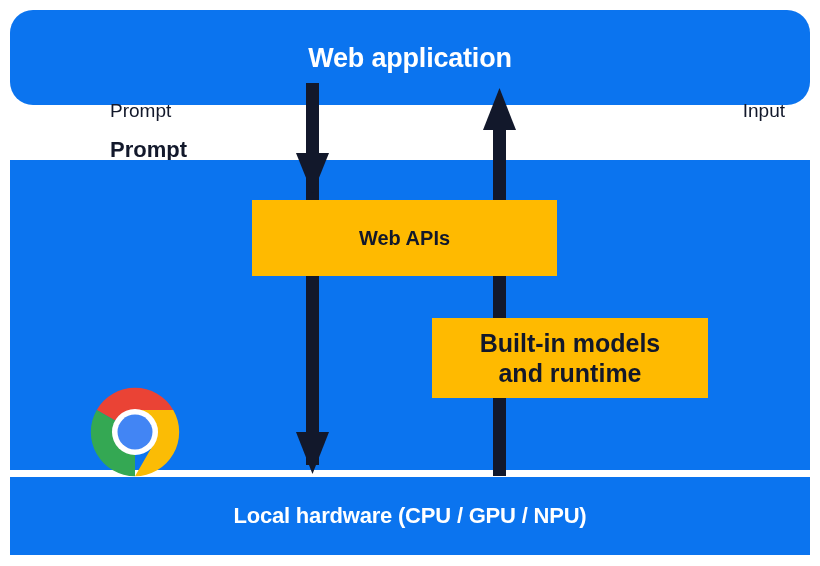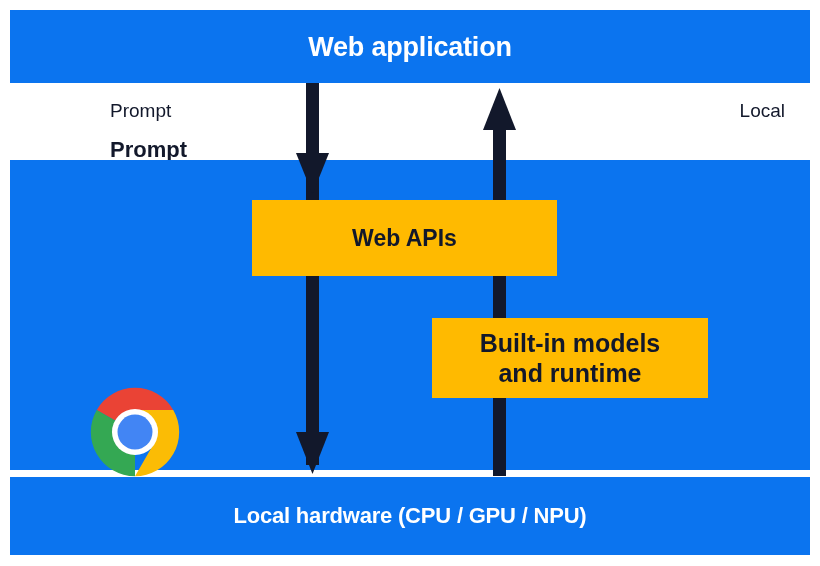--- a/index.html
+++ b/index.html
@@ -19,21 +19,21 @@
     background: #ffffff;
     overflow: hidden;
   }
 
   
   .band {
     position: absolute;
     background: #0b74ef;
     box-sizing: border-box;
   }
-  .band-top    { left: 10px; top: 10px;  width: 800px; height: 73px; }
+  .band-top    { left: 10px; top: 10px;  width: 800px; height: 95px; border-radius: 23px; }
   .band-middle { left: 10px; top: 160px; width: 800px; height: 310px; }
   .band-bottom { left: 10px; top: 477px; width: 800px; height: 78px; }
 
   .band-label {
     position: absolute;
     left: 0;
     right: 0;
     text-align: center;
     color: #ffffff;
     font-weight: 700;
@@ -83,21 +83,21 @@
     font-weight: 700;
     text-align: center;
     line-height: 1.22;
     box-sizing: border-box;
   }
   .ybox-webapis {
     left: 252px;
     top: 200px;
     width: 305px;
     height: 76px;
-    font-size: 23px;
+    font-size: 20px;
     z-index: 5;
   }
   .ybox-builtin {
     left: 432px;
     top: 318px;
     width: 276px;
     height: 80px;
     font-size: 25px;
     padding: 0 12px;
     z-index: 3;
@@ -141,21 +141,21 @@
   <div class="band band-top">
     <div class="band-label">Web application</div>
   </div>
 
   <div class="side-label label-input">
     <span class="kind">Prompt</span>
     <span class="value">Prompt</span>
   </div>
 
   <div class="side-label label-output">
-    <span class="kind">Local</span>
+    <span class="kind">Input</span>
   </div>
 
   <div class="band band-middle">
     <div class="browser-block">
       <svg class="chrome-logo" viewBox="0 0 100 100" aria-hidden="true">
 
         <path fill="#ea4335" d="M50 3 A47 47 0 0 1 90.7 26.5 L50 26.5 A23.5 23.5 0 0 0 29.6 38.3 L9.3 26.5 A47 47 0 0 1 50 3 Z"></path>
 
         <path fill="#fbbc05" d="M90.7 26.5 A47 47 0 0 1 50 97 L70.4 61.7 A23.5 23.5 0 0 0 70.4 38.3 L50 26.5 Z"></path>
 

